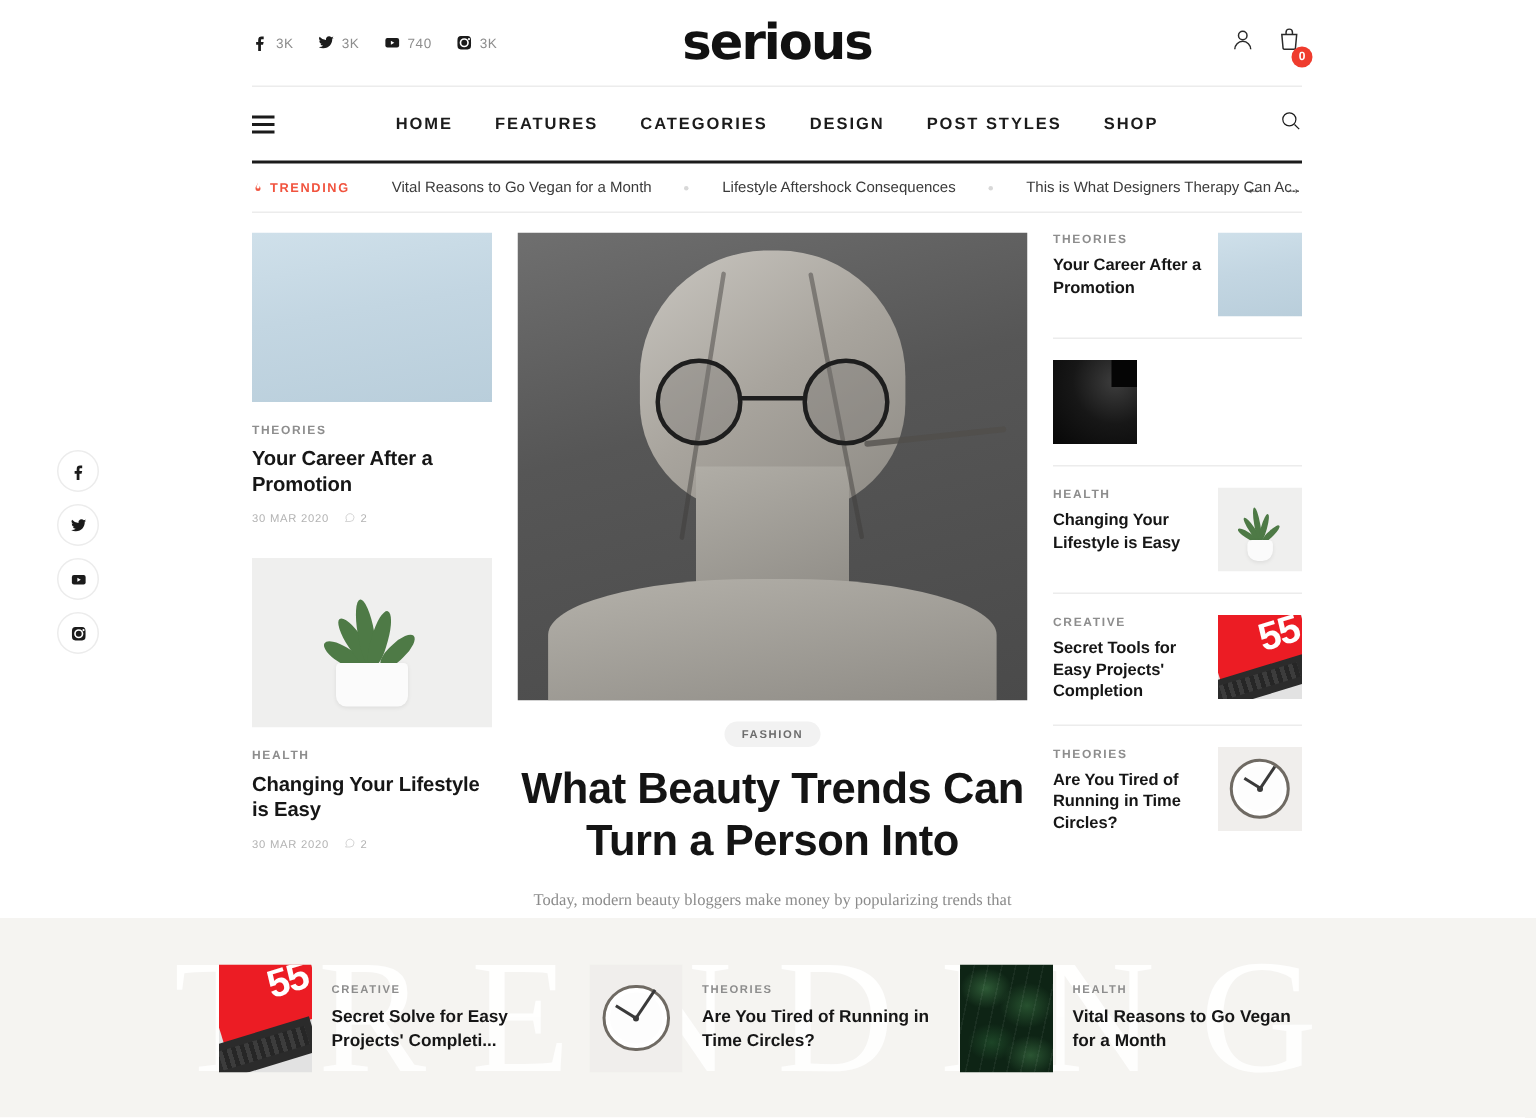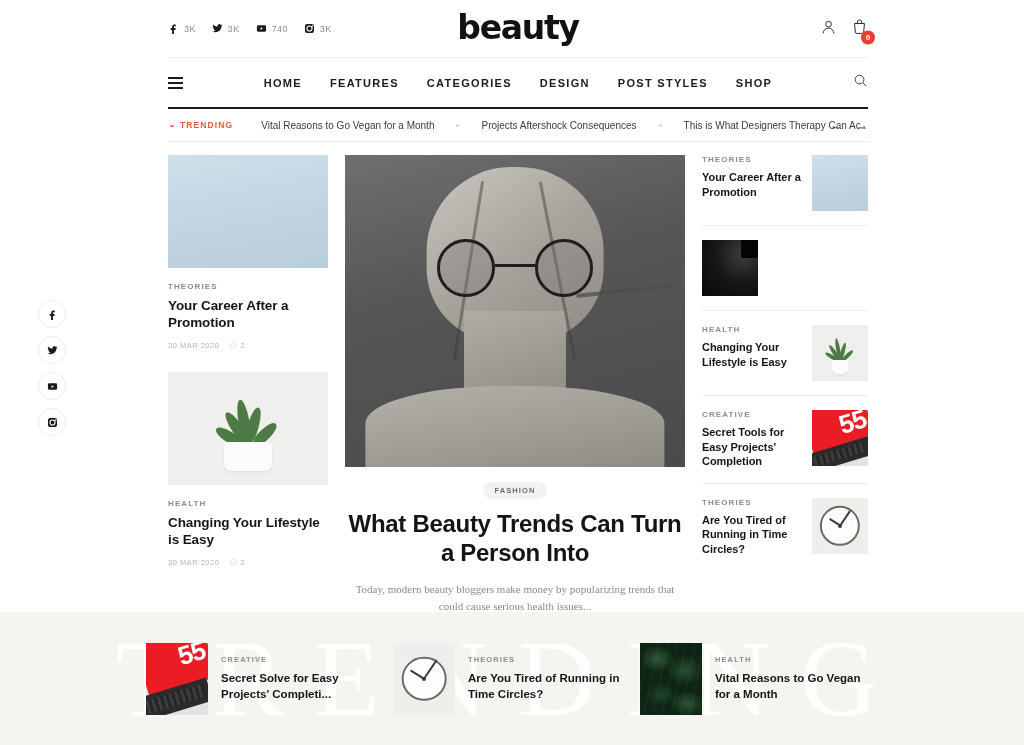--- a/index.html
+++ b/index.html
@@ -131,21 +131,21 @@
   
   .hero-img { width: 340px; height: 312px; overflow: hidden; }
   .hero-body { text-align: center; padding-top: 12px; }
   .pill {
     display: inline-block; background: #f2f2f2; color: #6d6d6d;
     font-size: 7.5px; font-weight: 700; letter-spacing: 1.1px;
     text-transform: uppercase; padding: 4px 11px; border-radius: 10px;
     cursor: pointer;
   }
   .hero-body h1 {
-    font-size: 24px; font-weight: 700; line-height: 1.2;
+    font-size: 29px; font-weight: 700; line-height: 1.2;
     margin-top: 11px; letter-spacing: -.3px; color: #141414;
   }
   .hero-excerpt {
     font-family: "Liberation Serif", serif;
     font-size: 11px; line-height: 1.55; color: #8b8b8b;
     margin-top: 13px; padding: 0 6px;
   }
   .hero-meta {
     display: flex; align-items: center; justify-content: center; gap: 12px;
     margin-top: 14px; font-size: 7.5px; color: #b3b3b3;
@@ -386,21 +386,21 @@
           <span class="tb-count">740</span>
         </div>
         <div class="tb-item">
           <svg viewBox="0 0 24 24">
               <path d="M12 2.2c3.2 0 3.6 0 4.9.1 3.3.1 4.8 1.7 4.9 4.9.1 1.3.1 1.6.1 4.8s0 3.6-.1 4.9c-.1 3.2-1.6 4.8-4.9 4.9-1.3.1-1.7.1-4.9.1s-3.6 0-4.9-.1c-3.3-.1-4.8-1.7-4.9-4.9-.1-1.3-.1-1.7-.1-4.9s0-3.5.1-4.8C2.3 4 3.8 2.4 7.1 2.3c1.3-.1 1.7-.1 4.9-.1zm0 3.1A6.7 6.7 0 1 0 18.7 12 6.7 6.7 0 0 0 12 5.3zm0 11A4.3 4.3 0 1 1 16.3 12 4.3 4.3 0 0 1 12 16.3zm6.9-11.2a1.6 1.6 0 1 0 1.6 1.6 1.6 1.6 0 0 0-1.6-1.6z"></path>
             </svg>
           <span class="tb-count">3K</span>
         </div>
       </div>
 
-      <div class="logo">beauty</div>
+      <div class="logo">serious</div>
 
       <div class="tb-right">
         <a class="ic">
           <svg viewBox="0 0 24 24">
               <circle cx="12" cy="8" r="4"></circle>
               <path d="M4.5 21a7.5 7.5 0 0 1 15 0"></path>
             </svg>
         </a>
         <a class="ic">
           <svg viewBox="0 0 24 24">
@@ -437,21 +437,21 @@
     <div class="trendbar">
       <div class="trend-label">
         <svg viewBox="0 0 24 24">
             <path d="M12 2c1 4-3 5-3 9a3 3 0 0 0 6 0c0-1.5-.5-2.5-.5-2.5S17 11 17 14a5 5 0 0 1-10 0C7 8 12 7 12 2z"></path>
           </svg>
         <span>TRENDING</span>
       </div>
       <div class="trend-links">
         <a>Vital Reasons to Go Vegan for a Month</a>
         <span class="trend-sep"></span>
-        <a>Projects Aftershock Consequences</a>
+        <a>Lifestyle Aftershock Consequences</a>
         <span class="trend-sep"></span>
         <a>This is What Designers Therapy Can Ac..</a>
       </div>
       <div class="trend-arrows">
         <span class="ar">←</span>
         <span class="ar">→</span>
       </div>
     </div>
 
     <div class="grid">

